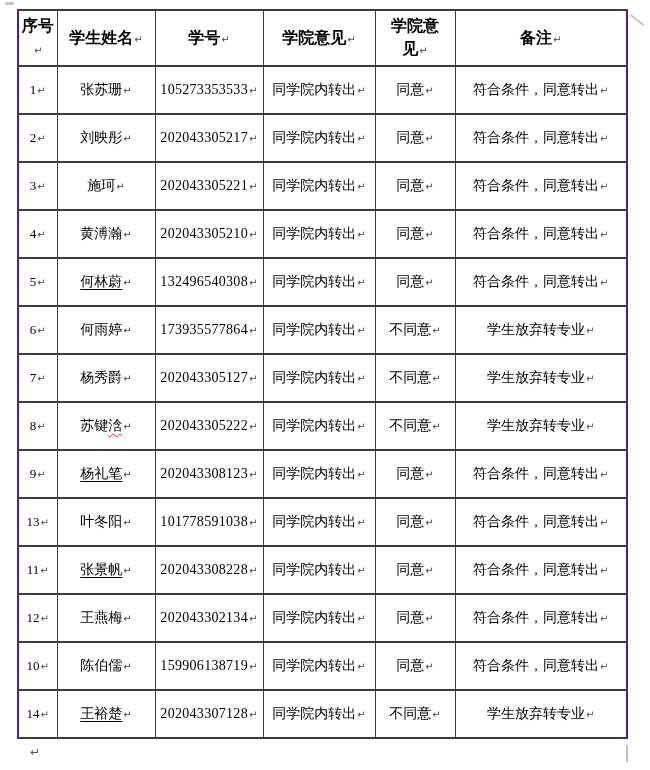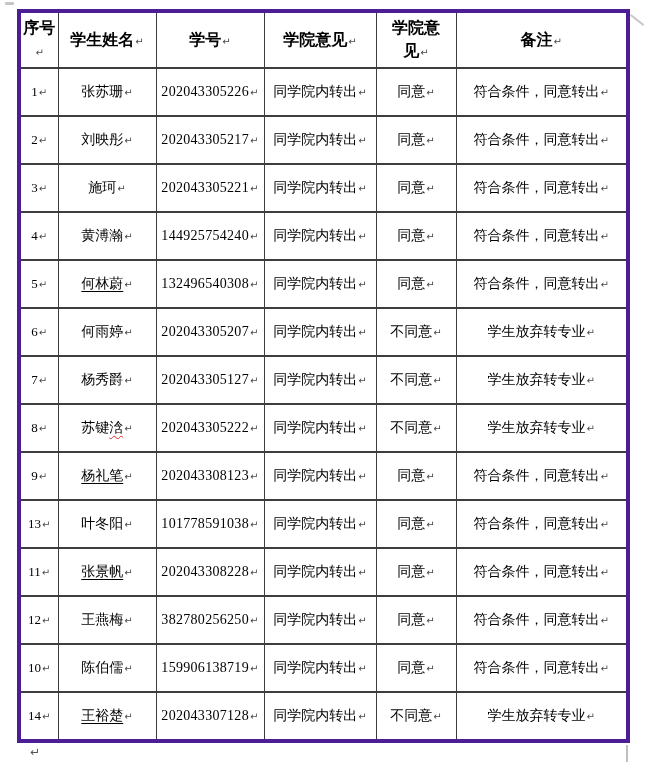--- a/index.html
+++ b/index.html
@@ -11,21 +11,21 @@
     font-family:"Liberation Serif","DejaVu Serif",serif;
     color:#000000;
   }
 
   
   table.doc-table {
     position:absolute; left:17px; top:9px;
     width:609px;
     border-collapse:collapse;
     table-layout:fixed;
-    border:4px solid #4c1d95;
+    border:2px solid #4c1d95;
   }
   th, td {
     border:2px solid #3d3d3d;
     border-left-width:1px;
     border-right-width:1px;
     text-align:center;
     vertical-align:middle;
     padding:0 2px;
     overflow:hidden;
   }
@@ -129,21 +129,21 @@
   </thead>
   <tbody>
       <tr>
     <td class="num-cell">
       <span>1</span><span class="ret">↵</span>
     </td>
     <td>
       <span>张苏珊</span><span></span><span class="ret">↵</span>
     </td>
     <td class="id-cell">
-      <span>202043305226</span><span class="ret">↵</span>
+      <span>105273353533</span><span class="ret">↵</span>
     </td>
     <td>
       <span>同学院内转出</span><span class="ret">↵</span>
     </td>
     <td>
       <span>同意</span><span class="ret">↵</span>
     </td>
     <td>
       <span>符合条件，同意转出</span><span class="ret">↵</span>
     </td>
@@ -189,21 +189,21 @@
     </td>
   </tr>
       <tr>
     <td class="num-cell">
       <span>4</span><span class="ret">↵</span>
     </td>
     <td>
       <span>黄溥瀚</span><span></span><span class="ret">↵</span>
     </td>
     <td class="id-cell">
-      <span>144925754240</span><span class="ret">↵</span>
+      <span>202043305210</span><span class="ret">↵</span>
     </td>
     <td>
       <span>同学院内转出</span><span class="ret">↵</span>
     </td>
     <td>
       <span>同意</span><span class="ret">↵</span>
     </td>
     <td>
       <span>符合条件，同意转出</span><span class="ret">↵</span>
     </td>
@@ -229,21 +229,21 @@
     </td>
   </tr>
       <tr>
     <td class="num-cell">
       <span>6</span><span class="ret">↵</span>
     </td>
     <td>
       <span>何雨婷</span><span></span><span class="ret">↵</span>
     </td>
     <td class="id-cell">
-      <span>202043305207</span><span class="ret">↵</span>
+      <span>173935577864</span><span class="ret">↵</span>
     </td>
     <td>
       <span>同学院内转出</span><span class="ret">↵</span>
     </td>
     <td>
       <span>不同意</span><span class="ret">↵</span>
     </td>
     <td>
       <span>学生放弃转专业</span><span class="ret">↵</span>
     </td>
@@ -349,21 +349,21 @@
     </td>
   </tr>
       <tr>
     <td class="num-cell">
       <span>12</span><span class="ret">↵</span>
     </td>
     <td>
       <span>王燕梅</span><span></span><span class="ret">↵</span>
     </td>
     <td class="id-cell">
-      <span>382780256250</span><span class="ret">↵</span>
+      <span>202043302134</span><span class="ret">↵</span>
     </td>
     <td>
       <span>同学院内转出</span><span class="ret">↵</span>
     </td>
     <td>
       <span>同意</span><span class="ret">↵</span>
     </td>
     <td>
       <span>符合条件，同意转出</span><span class="ret">↵</span>
     </td>

